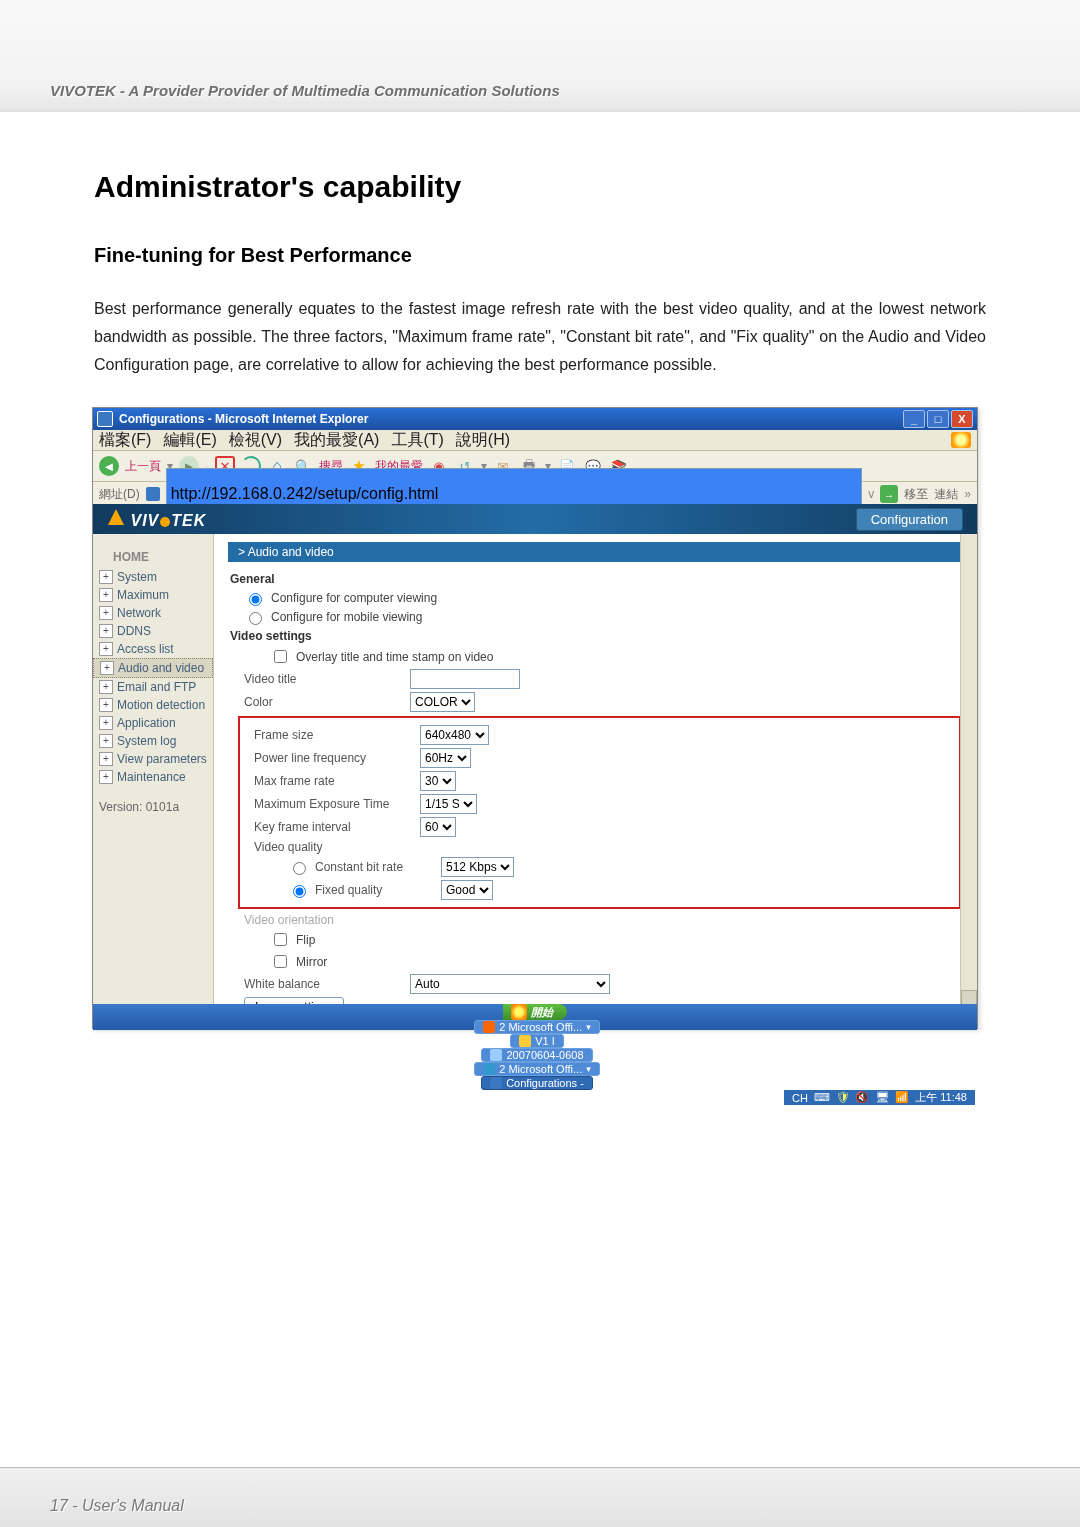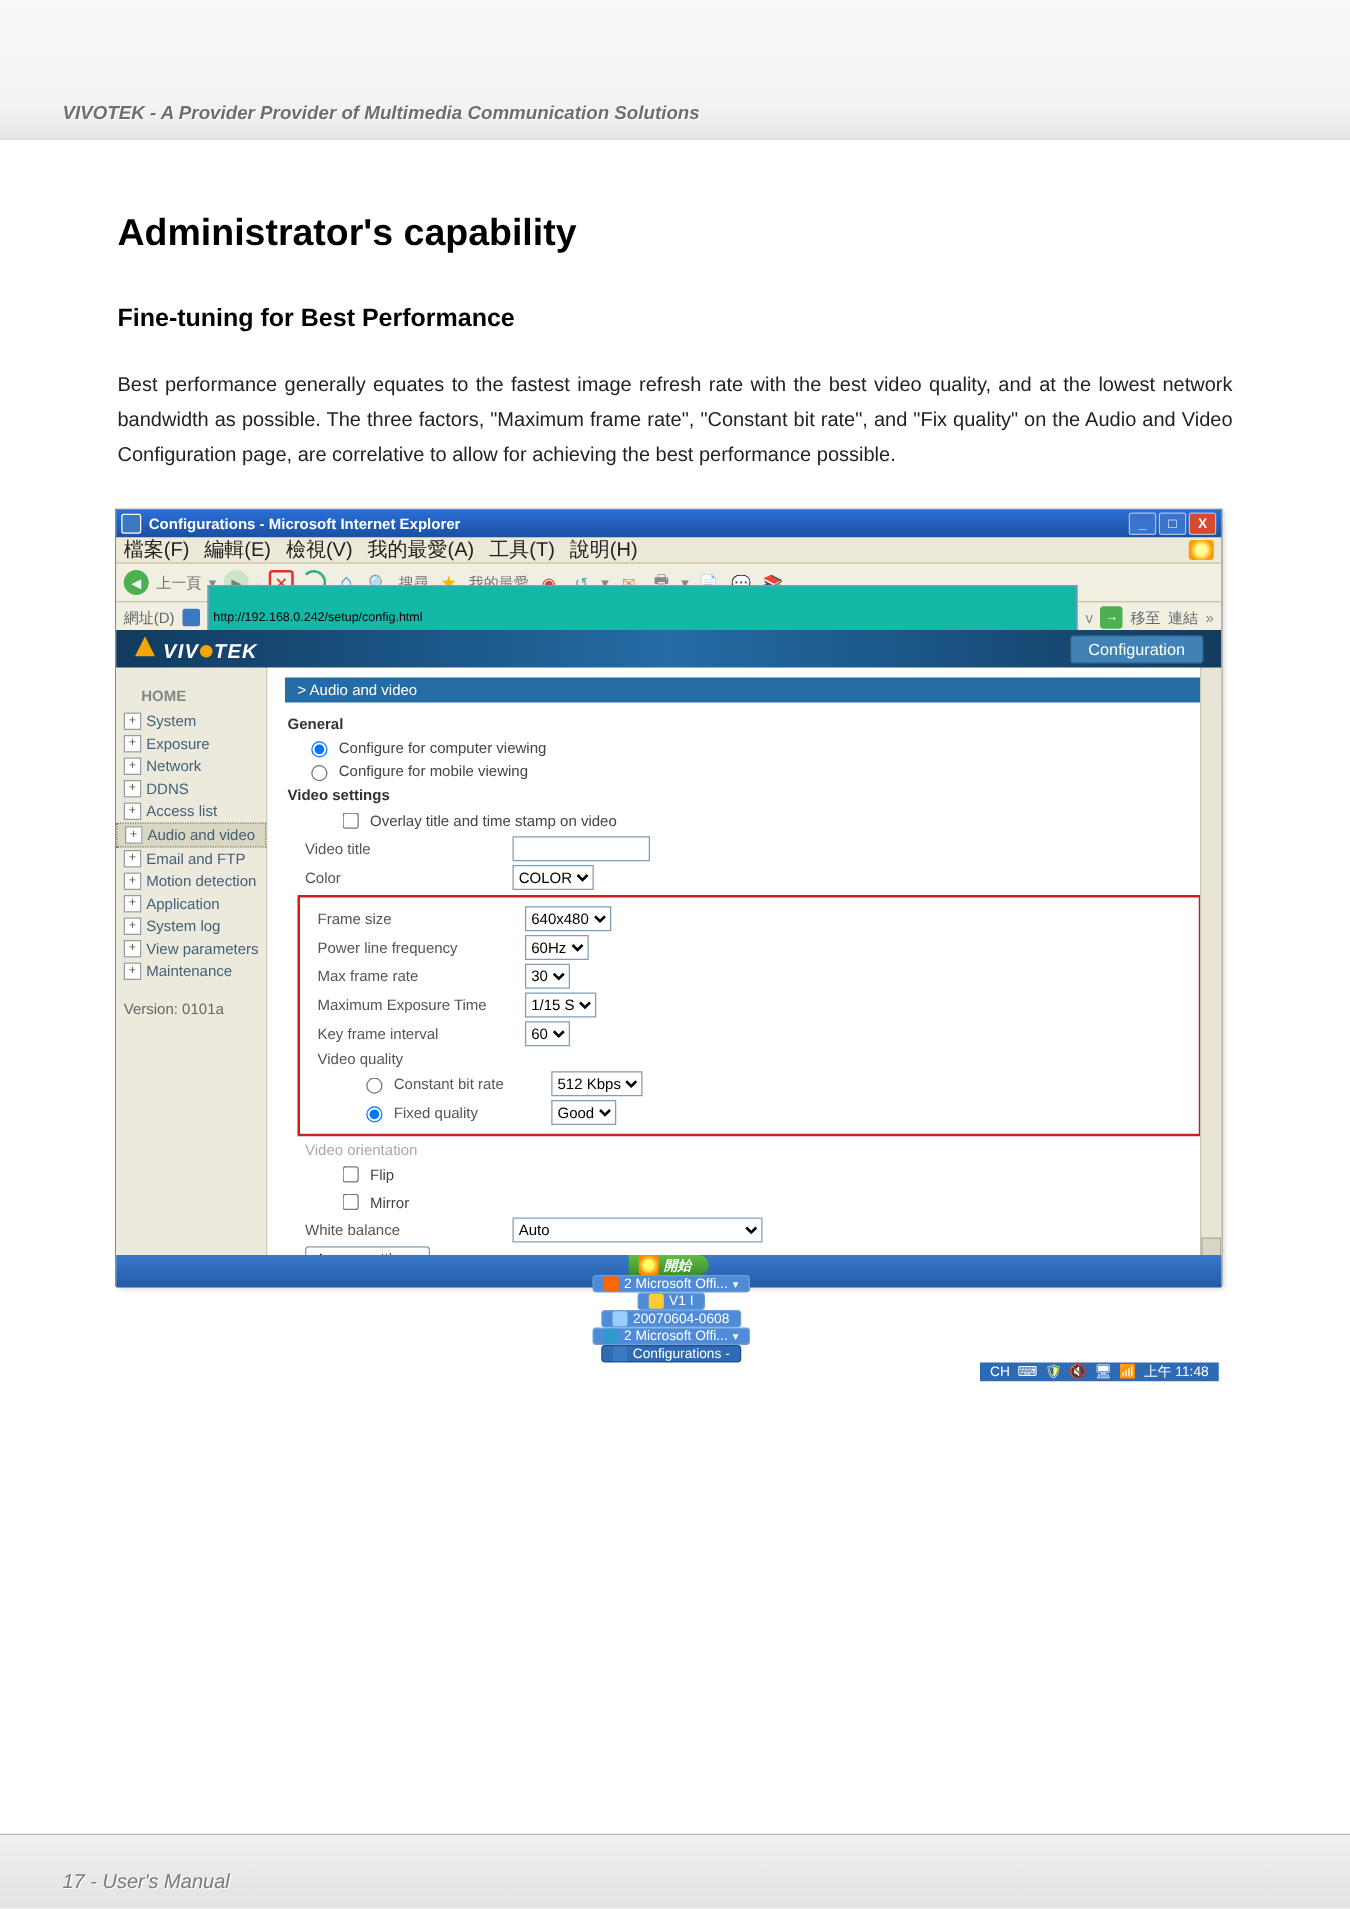--- a/index.html
+++ b/index.html
@@ -88,25 +88,25 @@
   .ie-toolbar { height:30px;background:#f1efe2;border-bottom:1px solid #c0b89c;display:flex;align-items:center;padding:0 6px;gap:6px; }
   .tb-ico { width:20px;height:20px;border-radius:3px;display:inline-flex;align-items:center;justify-content:center;font-size:13px; }
   .ico-back { background:#4caf50;color:#fff;border-radius:50%; }
   .ico-fwd  { background:#cde4cb;color:#6b8a6b;border-radius:50%; }
   .ico-stop { border:2px solid #d33;color:#d33;width:16px;height:16px; }
   .ico-refresh { border:2px solid #3a8;color:#3a8;width:16px;height:16px;border-left-color:transparent;border-radius:50%; }
   .ico-home { color:#2a7fc9;font-size:16px; }
   .ico-search{ color:#4b8; }
   .ico-fav { color:#f7b500;font-size:15px; }
   .ico-media{ color:#c44; }
-  .tb-text{font-size:12px;color:#737373;}
+  .tb-text{font-size:12px;color:#be185d;}
   .addr-bar { height:24px;background:#f1efe2;border-bottom:1px solid #c0b89c;display:flex;align-items:center;padding:0 6px;gap:6px; }
   .addr-label{font-size:12px;color:#666;}
   .addr-ico{width:14px;height:14px;background:#3b78c2;border-radius:2px;}
-  .addr-input{flex:1;height:18px;background:#14b8a6;border:1px solid #7f9db9;font-size:10px;padding:16px 4px;color:#000;display:flex;align-items:center;}
+  .addr-input{flex:1;height:18px;background:#3b82f6;border:1px solid #7f9db9;font-size:16px;padding:16px 4px;color:#000;display:flex;align-items:center;}
   .go-btn{width:18px;height:18px;background:#4caf50;border-radius:3px;display:flex;align-items:center;justify-content:center;color:#fff;font-size:11px;}
   .addr-tail{font-size:12px;color:#666;}
   
   .inner { position:absolute; top:96px; left:0; right:0; bottom:22px; background:#fff; display:flex; }
   .page-header { position:absolute; top:96px; left:0; right:0; height:30px; background:linear-gradient(to right,#113a5e,#236ca6,#113a5e); display:flex; align-items:center; padding:0 14px; z-index:2;}
   .logo-text{color:#fff;font-weight:bold;font-size:16px;font-style:italic;letter-spacing:1px;}
   .logo-dot{display:inline-block;width:10px;height:10px;background:#f7a600;border-radius:50%;margin:0 1px;vertical-align:middle;}
   .cfg-badge{margin-left:auto;background:#4082b5;color:#fff;padding:3px 14px;border-radius:3px;font-size:13px;border:1px solid #2a5a80;}
   .leftnav { width:120px;background:#eceadc;border-right:1px solid #c9c5ad;padding-top:42px;font-size:12px;color:#44607a;}
   .leftnav .navitem{display:flex;align-items:center;padding:2px 4px 2px 6px;gap:4px;cursor:default;}
@@ -236,21 +236,21 @@
 
       <div class="inner">
         <div class="leftnav">
           <div class="navhome">HOME</div>
           <div class="navitem">
               <span class="navplus">+</span>
               <span>System</span>
             </div>
           <div class="navitem">
               <span class="navplus">+</span>
-              <span>Exposure</span>
+              <span>Maximum</span>
             </div>
           <div class="navitem">
               <span class="navplus">+</span>
               <span>Network</span>
             </div>
           <div class="navitem">
               <span class="navplus">+</span>
               <span>DDNS</span>
             </div>
           <div class="navitem">

